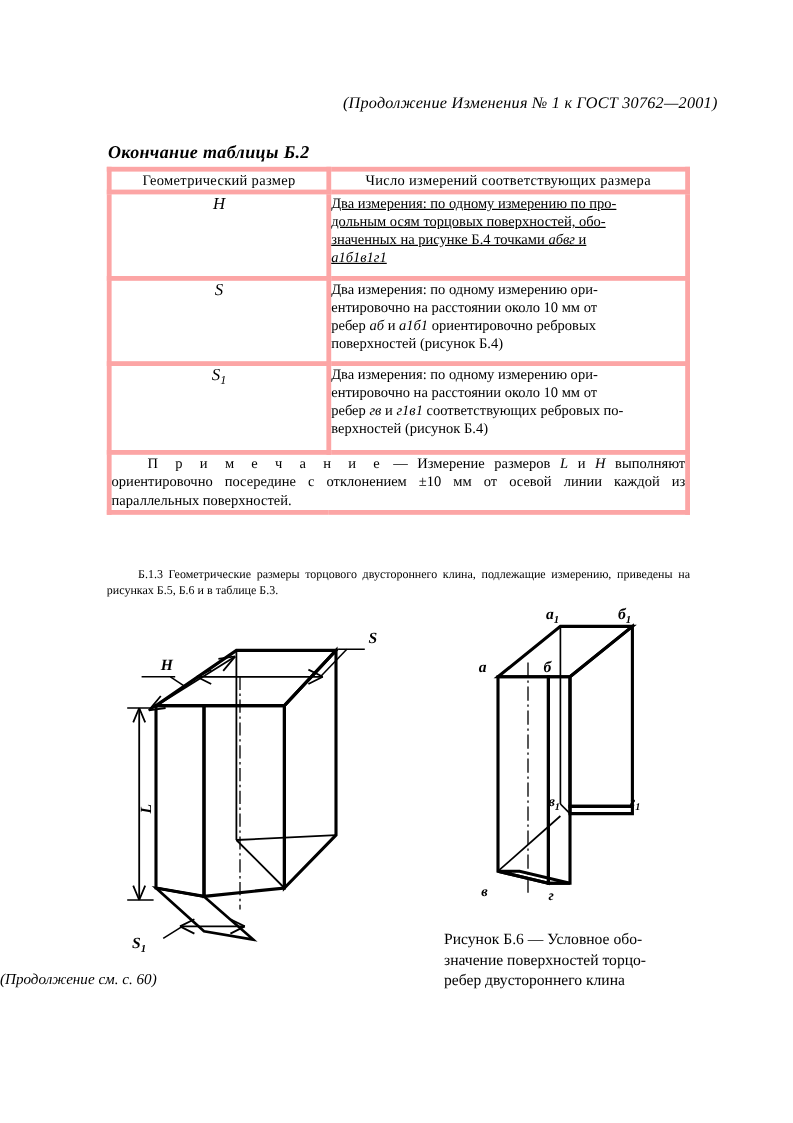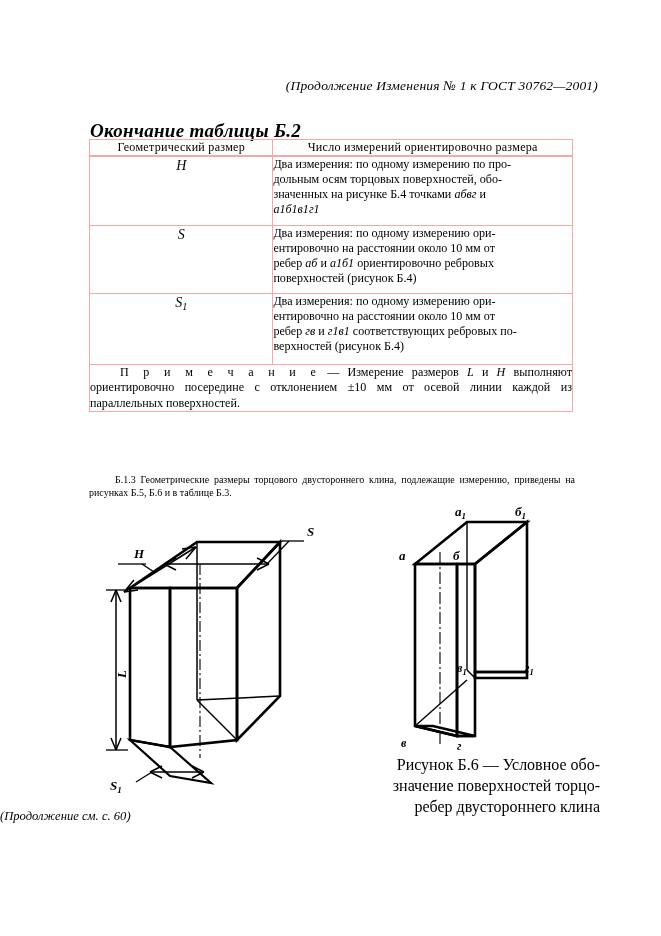--- a/index.html
+++ b/index.html
@@ -33,37 +33,37 @@
     white-space: nowrap;
   }
 
   
   .table-caption {
     position: absolute;
     left: 90px;
     top: 120px;
     font-style: italic;
     font-weight: bold;
-    font-size: 19px;
+    font-size: 15px;
     letter-spacing: 0.3px;
   }
 
   
   .gost-table {
     position: absolute;
     left: 89px;
     top: 139px;
     width: 484px;
     border-collapse: collapse;
     table-layout: fixed;
     font-size: 12.1px;
     line-height: 1.23;
   }
   .gost-table td, .gost-table th {
-    border: 1px solid #fca5a5;
+    border: 4px solid #fca5a5;
     vertical-align: top;
     padding: 0;
   }
   .gost-table .outer-top td { border-top-width: 2px; }
   .col-left  { width: 183px; }
   .col-right { width: 299px; }
 
   .th-cell {
     text-align: center;
     font-weight: normal;
@@ -77,21 +77,21 @@
     font-size: 14px;
     padding-top: 26px;
   }
   .desc-cell {
     padding: 5px 8px 5px 8px;
     text-align: justify;
     text-justify: inter-word;
     hyphens: manual;
   }
   .desc-cell p { margin: 0; }
-  .row-h  .desc-cell { height: 68px; }
+  .row-h  .desc-cell { height: 68px; text-decoration: underline; }
   .row-s  .desc-cell { height: 67px; }
   .row-s1 .desc-cell { height: 70px; }
 
   .note-cell {
     padding: 6px 10px 7px 10px;
     text-align: justify;
     border-top: 2px solid #000000;
     line-height: 1.28;
   }
   .note-cell p { margin: 0; text-indent: 30px; }
@@ -126,23 +126,24 @@
     position: absolute;
     left: 395px;
     top: 500px;
     width: 215px;
     height: 260px;
   }
   .fig-left svg, .fig-right svg { display: block; }
 
   .cap {
     position: absolute;
-    text-align: right;
-    font-size: 16px;
+    text-align: left;
+    font-size: 13px;
     line-height: 1.3;
+    margin-top: 20px;
   }
   .cap-left  { left: 95px;  top: 782px; width: 260px; }
   .cap-right { left: 370px; top: 755px; width: 230px; }
 
   
   .footer-note {
     position: absolute;
     left: 0;
     top: 809px;
     width: 590px;
@@ -161,21 +162,21 @@
   <div class="table-caption">Окончание таблицы Б.2</div>
 
   <table class="gost-table">
     <colgroup>
       <col class="col-left">
         <col class="col-right">
     </colgroup>
     <thead>
       <tr>
         <th class="th-cell">Геометрический размер</th>
-        <th class="th-cell">Число измерений ориентировочно размера</th>
+        <th class="th-cell">Число измерений соответствующих размера</th>
       </tr>
     </thead>
     <tbody>
       <tr class="row-h outer-top">
         <td class="sym-cell">
           <i class="sym">H</i>
         </td>
         <td class="desc-cell">
           <p>Два измерения: по одному измерению по про-</p>
           <p>дольным осям торцовых поверхностей, обо-</p>

